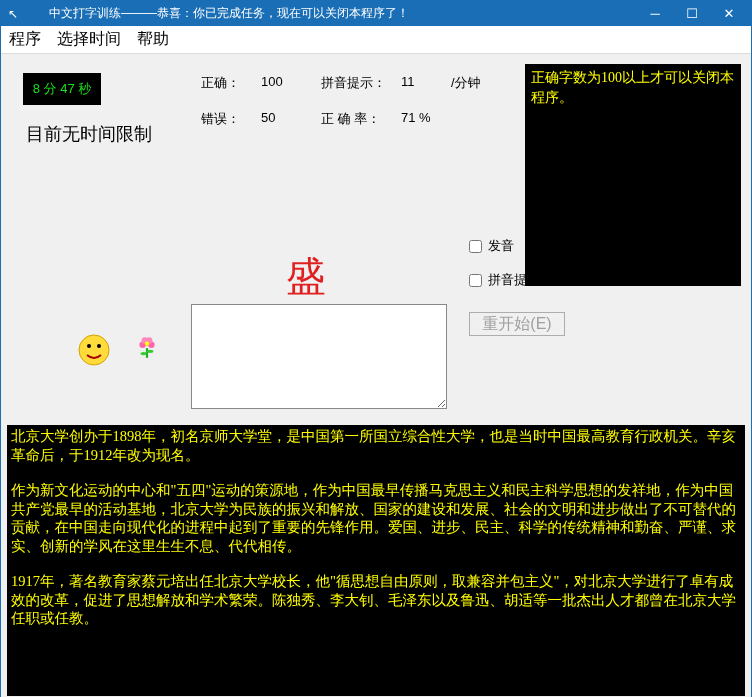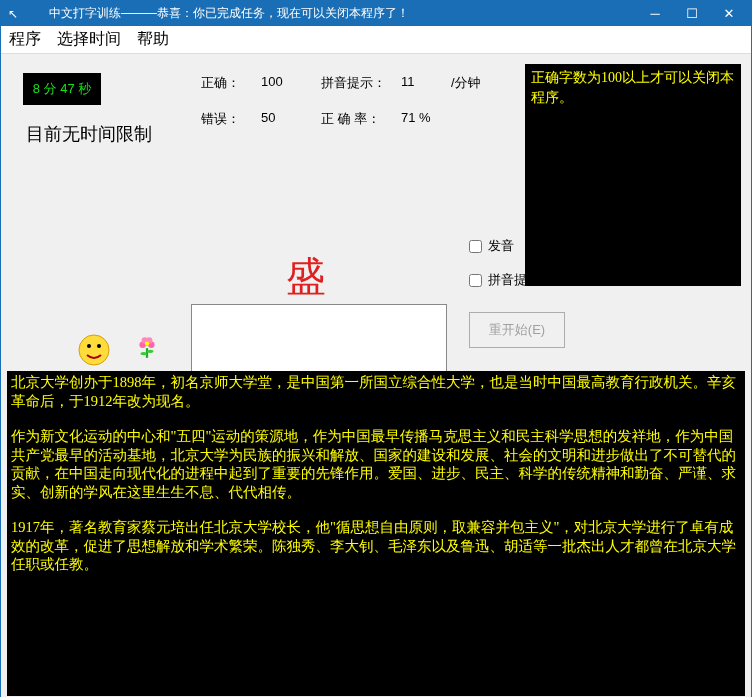--- a/index.html
+++ b/index.html
@@ -58,45 +58,45 @@
       position: absolute;
       left: 190px; top: 250px;
       width: 256px; height: 105px;
       background: #fff;
       border: 1px solid #888;
     }
     .emoji-icon { position: absolute; left: 75px; top: 278px; font-size: 32px; }
     .small-flower { position: absolute; left: 133px; top: 280px; }
     .btn-stack { position: absolute; left: 468px; top: 258px; display: flex; flex-direction: column; gap: 10px; }
     .btn {
-      width: 96px; height: 36px;
+      width: 96px; height: 24px;
       border: 1px solid #adadad;
       background: #e1e1e1;
-      font-size: 13px;
+      font-size: 16px;
       cursor: pointer;
       font-family: inherit;
     }
     .btn:disabled { color: #a0a0a0; background: #f0f0f0; cursor: default; }
     .checks { position: absolute; left: 468px; top: 155px; display: flex; flex-direction: column; gap: 16px; font-size: 13px; margin-top: 28px; }
     .checks label { display: flex; align-items: center; gap: 6px; }
     .side-panel {
       position: absolute;
       right: 10px; top: 10px;
       width: 216px; height: 222px;
       background: #000;
       color: #ffff00;
       padding: 4px 6px;
       font-size: 14px;
       line-height: 1.4;
       font-family: Liberation Serif, serif;
     }
     .hint { position: absolute; left: 206px; top: 390px; font-size: 10px; }
     .article {
       position: absolute; left: 6px; right: 6px; bottom: 6px;
-      height: 325px;
+      height: 271px;
       background: #000;
       color: #ffff00;
       padding: 2px 4px;
       font-size: 14.5px;
       line-height: 1.28;
       font-family: SimSun, serif;
       overflow: hidden;
     }
     .article p { margin: 0; }
     .article .para-gap { height: 17px; }

